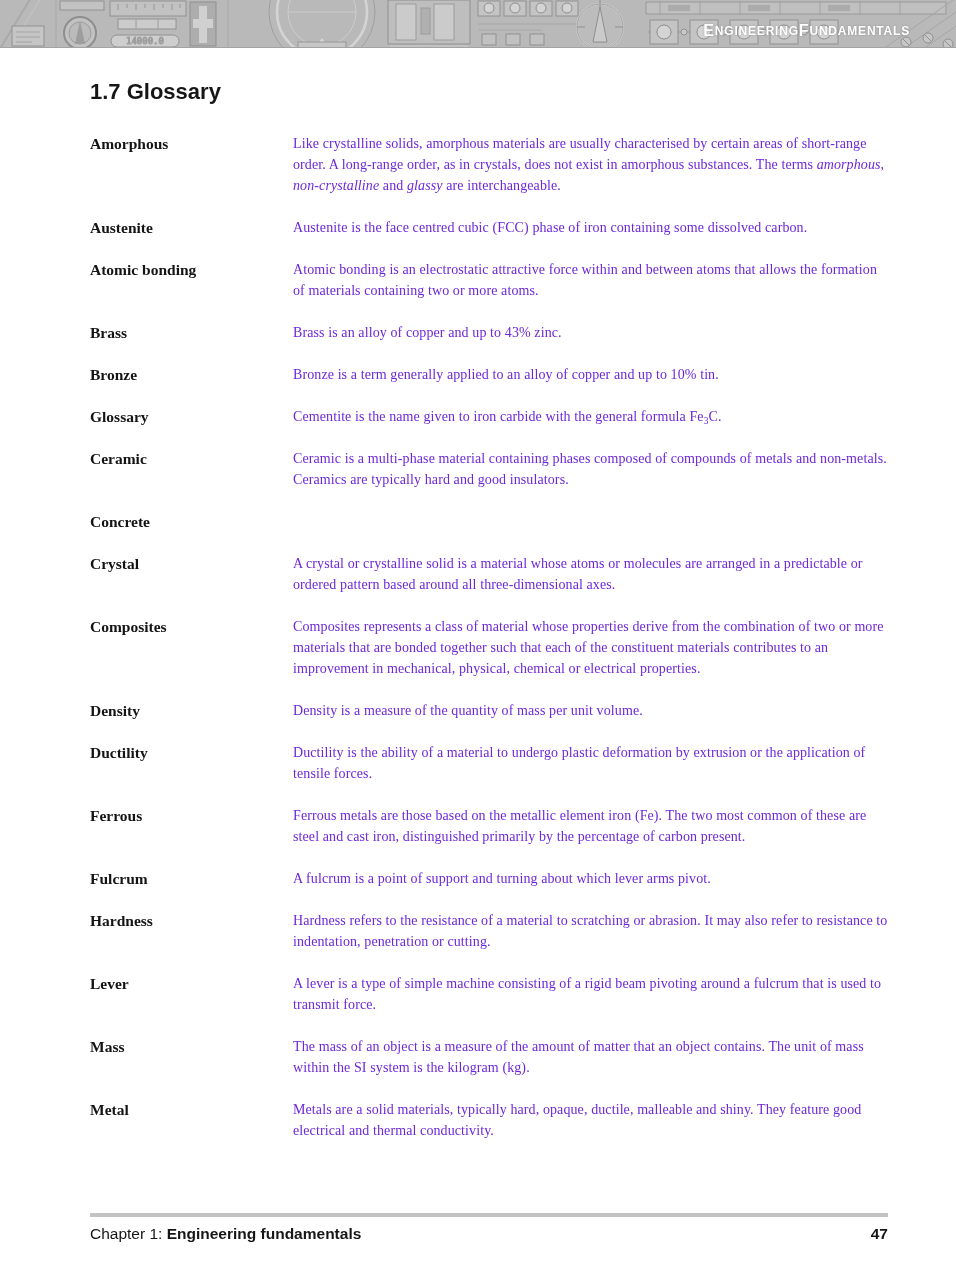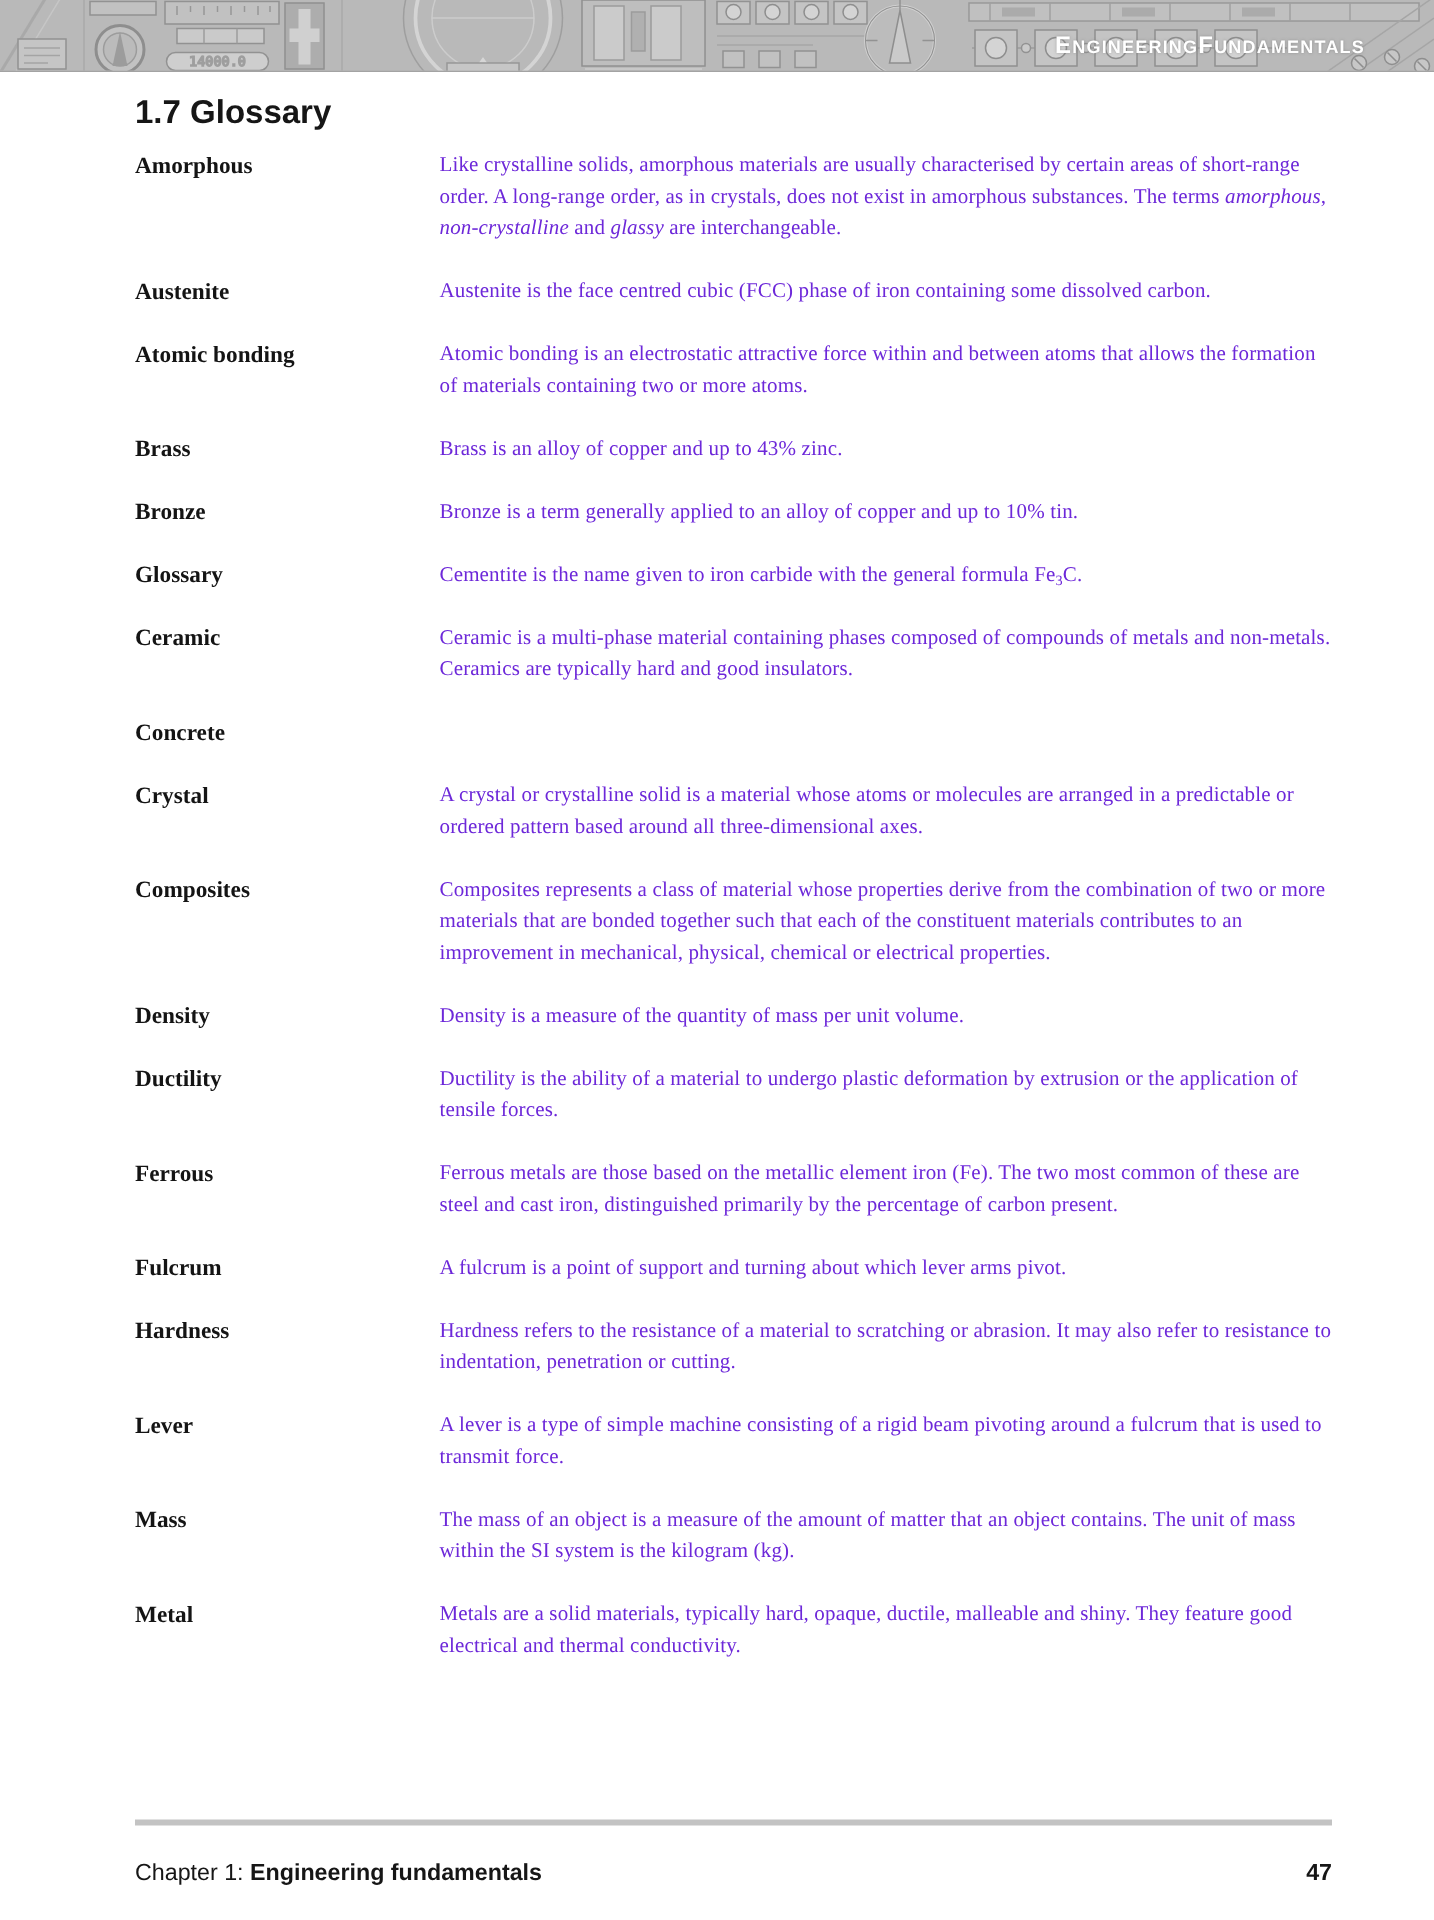--- a/index.html
+++ b/index.html
@@ -18,46 +18,46 @@
   .brand {
     position:absolute; top:0; right:46px; height:48px;
     display:flex; align-items:center; padding-top:14px;
     color:#ffffff; font-family:"Liberation Sans", sans-serif; font-weight:bold;
     letter-spacing:0.8px; white-space:pre; text-shadow:0 0 2px rgba(110,110,110,0.55);
   }
   .brand .brand-cap  { font-size:16px; line-height:16px; }
   .brand .brand-rest { font-size:12px; line-height:16px; }
 
   
-  .content { position:absolute; top:40px; left:90px; width:798px; }
+  .content { position:absolute; top:57px; left:90px; width:798px; }
   .section-title {
     margin-top:22px; font-family:"Liberation Sans", sans-serif;
     font-weight:bold; font-size:22px; line-height:26px; color:#161616;
   }
-  .glossary { margin-top:12px; }
+  .glossary { margin-top:28px; }
   .entry { display:flex; align-items:flex-start; margin-bottom:21px; }
   .term {
     flex:none; width:203px; padding-right:12px;
     font-weight:bold; font-size:15.5px; line-height:21px; color:#141414;
   }
   .definition {
     width:595px; font-size:14px; line-height:21px; color:#6d28d9;
     letter-spacing:0.1px;
   }
   .definition i { font-style:italic; }
   .definition sub { font-size:9.5px; vertical-align:-3px; line-height:0; }
 
   
   .footer {
     position:absolute; left:90px; top:1213px; width:798px;
     font-family:"Liberation Sans", sans-serif;
   }
   .footer-rule { height:4px; background:#c3c3c3; }
   .footer-row {
-    margin-top:22px; display:flex; justify-content:space-between;
+    margin-top:7px; display:flex; justify-content:space-between;
     font-size:15.5px; line-height:20px; color:#161616;
   }
   .footer-bold { font-weight:bold; }
 </style>
 </head>
 <body>
 
 <div class="header-band">
   <svg width="956" height="48" viewBox="0 0 956 48">
     <rect width="956" height="48" fill="#b9b9b9"></rect>

